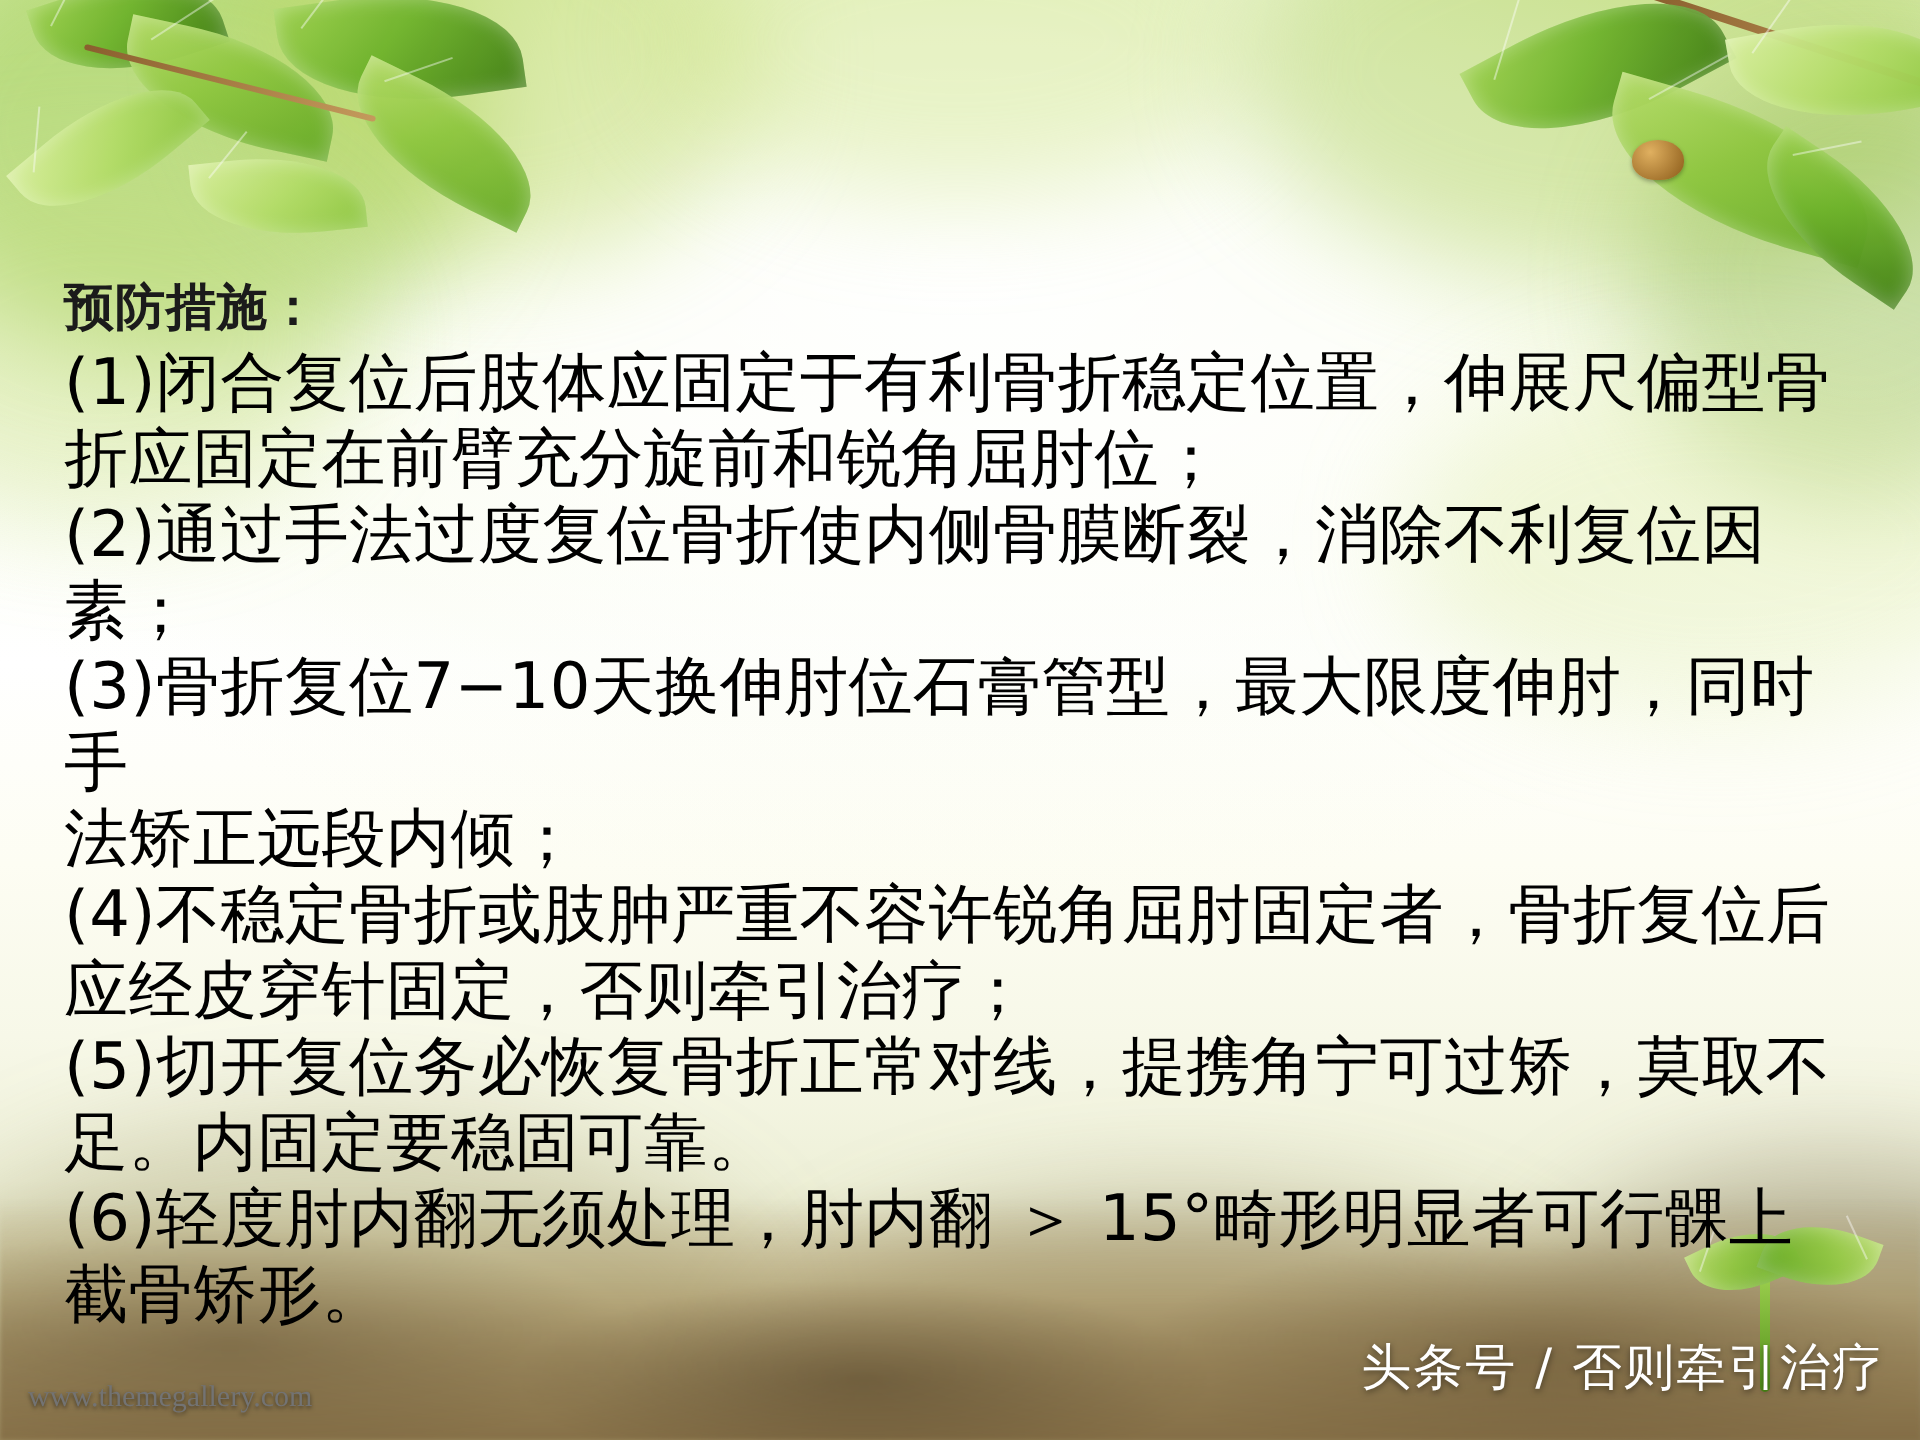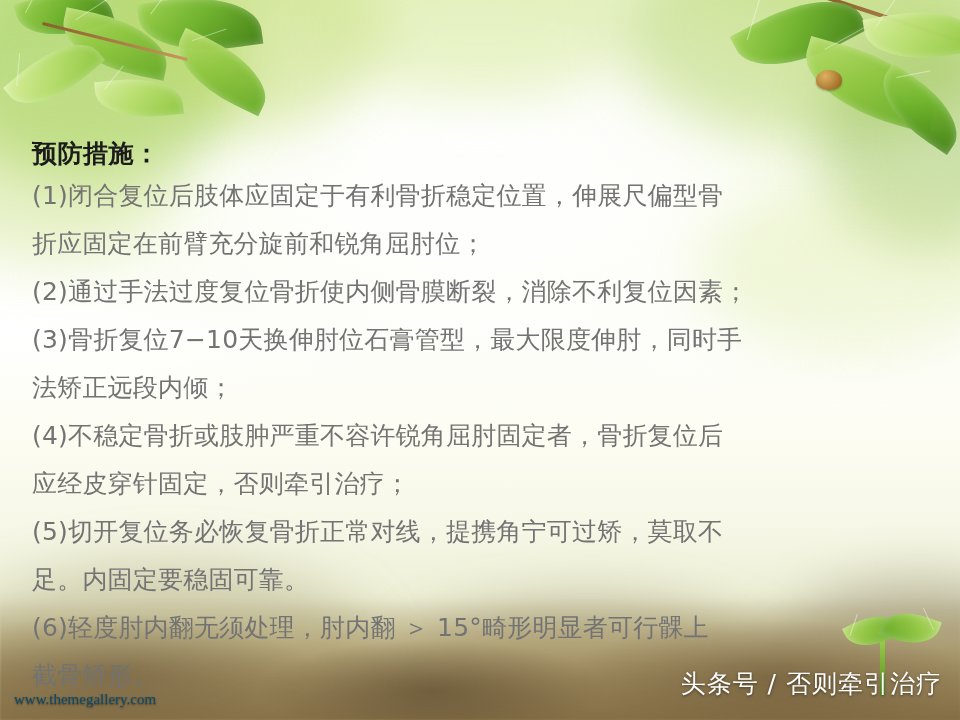--- a/index.html
+++ b/index.html
@@ -114,35 +114,35 @@
   .title {
     font-family: "DejaVu Sans", sans-serif;
     font-weight: bold;
     font-size: 25px;
     line-height: 36px;
     color: #1b1b1b;
     letter-spacing: 0.5px;
   }
   .para {
     font-family: "DejaVu Sans", sans-serif;
-    font-size: 25px;
-    line-height: 48px;
-    color: #737373;
+    font-size: 32px;
+    line-height: 38px;
+    color: #000000;
     white-space: pre-wrap;
     letter-spacing: 0.2px;
   }
 
   
   .footer-left {
     position: absolute;
     left: 14px;
     bottom: 12px;
     font-family: "Liberation Serif", serif;
     font-size: 15px;
-    color: #0c4a6e;
+    color: #737373;
     text-shadow: 0 1px 2px rgba(0,0,0,0.55);
     margin-top: 24px;
   }
   .footer-right {
     position: absolute;
     right: 18px;
     bottom: 20px;
     font-family: "DejaVu Sans", sans-serif;
     font-size: 25px;
     color: #ffffff;

